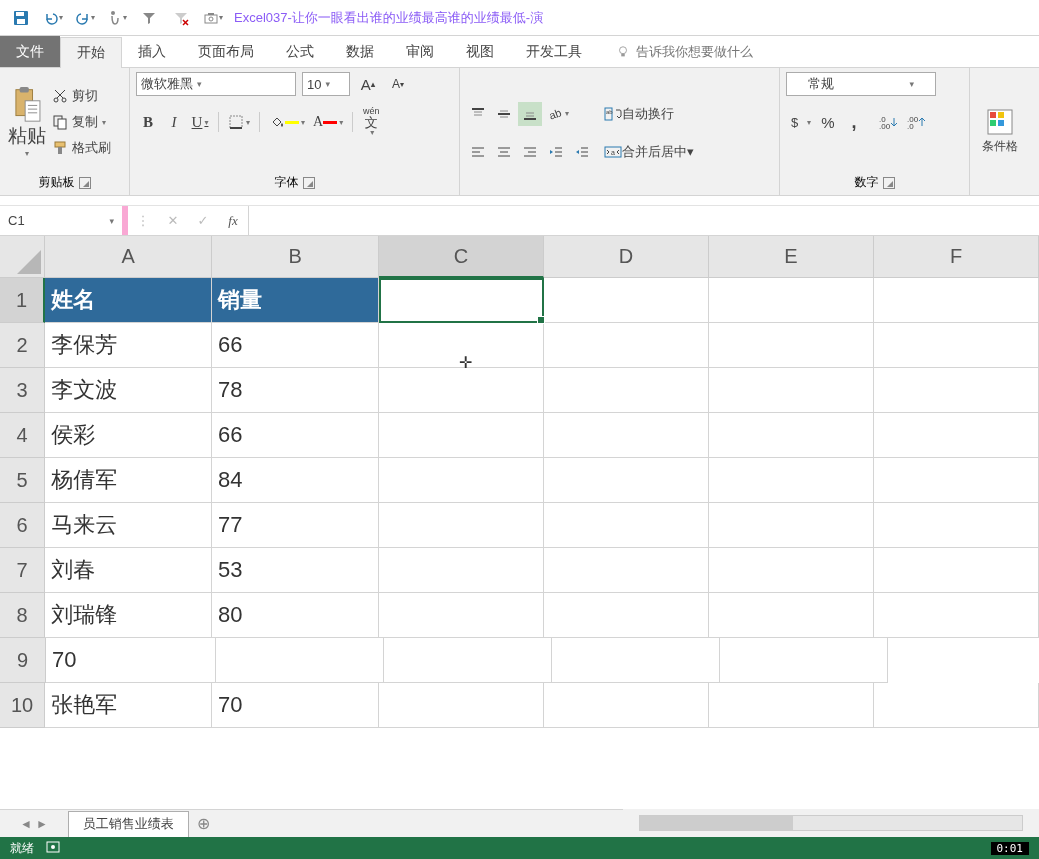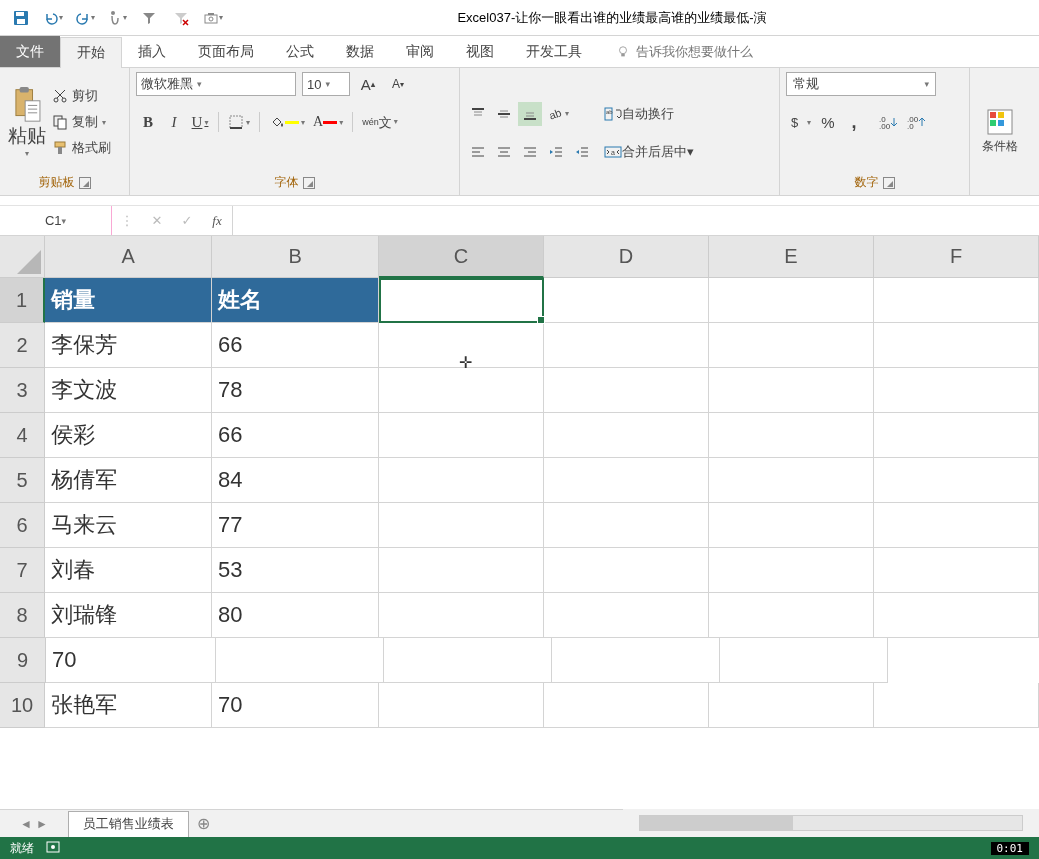--- a/index.html
+++ b/index.html
@@ -3,33 +3,33 @@
 <meta charset="utf-8">
 <style>
 *{box-sizing:border-box;margin:0;padding:0;font-family:"Microsoft YaHei","Segoe UI",sans-serif}
 body{background:#fff;width:1039px;height:859px;overflow:hidden;font-size:13px;color:#444}
 
 
 .titlebar{height:36px;background:#fff;border-bottom:1px solid #d4d4d4;display:flex;align-items:center}
 .qat{display:flex;align-items:center;padding:0 6px;gap:2px}
 .qat-btn{width:30px;height:30px;display:flex;align-items:center;justify-content:center;cursor:pointer}
 .qat-btn svg{width:16px;height:16px}
-.doc-title{flex:1;text-align:center;font-size:13px;color:#000000;padding-right:49px;white-space:nowrap;overflow:hidden}
+.doc-title{flex:1;text-align:left;font-size:13px;color:#8b5cf6;padding-right:49px;white-space:nowrap;overflow:hidden}
 
 
 .ribbon-tabs{height:32px;background:#fff;display:flex;align-items:stretch;border-bottom:1px solid #d4d4d4}
 .rtab{padding:0 16px;display:flex;align-items:center;font-size:14px;color:#444;cursor:pointer}
 .rtab.file{background:#737373;color:#fff}
 .rtab.active{background:#f1f1f1;border:1px solid #d4d4d4;border-bottom:none;position:relative;top:1px}
 .tellme{display:flex;align-items:center;color:#777;padding-left:18px;gap:6px}
 
 
 .ribbon{height:128px;background:#f1f1f1;border-bottom:1px solid #d4d4d4;display:flex}
 .rgroup{border-right:1px solid #d4d4d4;padding:4px 6px 2px 6px;display:flex;flex-direction:column;justify-content:space-between}
-.rgroup-label{font-size:12px;color:#a16207;text-align:center;padding:2px 0;display:flex;align-items:center;justify-content:center;gap:4px}
+.rgroup-label{font-size:12px;color:#000000;text-align:center;padding:2px 0;display:flex;align-items:center;justify-content:center;gap:4px}
 .dlg-launch{width:12px;height:12px;border:1px solid #888;display:inline-block;position:relative}
 .dlg-launch::after{content:"";position:absolute;right:1px;bottom:1px;border:3px solid transparent;border-top-color:#888;border-left-color:#888;transform:rotate(180deg)}
 .rgroup-body{flex:1;display:flex;align-items:center}
 
 
 .clip-big{width:42px;height:72px;display:flex;flex-direction:column;align-items:center;justify-content:flex-end;cursor:pointer}
 .clip-small{display:flex;flex-direction:column;gap:4px;margin-left:4px}
 .clip-row{display:flex;align-items:center;gap:4px;height:22px;cursor:pointer;font-size:13px}
 .clip-row svg{width:16px;height:16px}
 
@@ -43,30 +43,30 @@
 .underline-color{height:3px;width:14px;display:block}
 
 
 .align-col{display:flex;flex-direction:column;gap:14px}
 .align-row{display:flex;gap:2px}
 .wrap-col{display:flex;flex-direction:column;gap:14px;margin-left:10px}
 .wrap-row{display:flex;align-items:center;height:24px;cursor:pointer;font-size:13px}
 
 
 .num-top{display:flex;align-items:center;margin-bottom:14px}
-.num-combo{width:150px;height:24px;border:1px solid #ababab;background:#fff;display:flex;align-items:center;justify-content:space-between;padding:0 6px;font-size:13px}
+.num-combo{width:150px;height:24px;border:1px solid #ababab;background:#fff;display:flex;align-items:center;justify-content:space-between;padding:0 21px;font-size:13px}
 .num-btns{display:flex;gap:2px}
 
 
 .styles-col{display:flex;flex-direction:column;align-items:center;width:50px;cursor:pointer}
 .styles-col svg{width:32px;height:32px}
 
 
 .fxbar{height:30px;border-bottom:1px solid #d4d4d4;display:flex;align-items:stretch}
-.namebox{width:112px;border-right:1px solid #f9a8d4;display:flex;align-items:center;padding:0 8px;justify-content:center}
+.namebox{width:128px;border-right:6px solid #f9a8d4;display:flex;align-items:center;padding:0 8px;justify-content:space-between}
 .namebox .dd{font-size:9px;color:#777}
 .fxbtns{display:flex;align-items:center;border-right:1px solid #d4d4d4}
 .fxbtn{width:30px;height:100%;display:flex;align-items:center;justify-content:center;color:#bbb;cursor:pointer}
 .fxinput{flex:1;padding:0 8px;display:flex;align-items:center}
 
 
 .gap-row{height:10px;background:#fff;border-bottom:1px solid #e3e3e3}
 
 
 .grid{display:flex;flex-direction:column;width:100%;overflow:hidden}
@@ -264,21 +264,21 @@
             </svg>
             <span class="underline-color" style="background:#ffff00"></span>
             <span class="dd">▾</span>
           </div>
         <div class="rbtn">
             <span style="font-family:serif;font-size:14px">A</span>
             <span class="underline-color" style="background:#ff0000"></span>
             <span class="dd">▾</span>
           </div>
         <div style="width:1px;height:20px;background:#ccc;margin:0 4px"></div>
-        <div class="rbtn" style="flex-direction:row;line-height:1">
+        <div class="rbtn" style="flex-direction:column;line-height:1">
             <span style="font-size:9px">wén</span>
             <span style="font-size:13px">文</span>
             <span class="dd">▾</span>
           </div>
       </div>
     </div>
     <div class="rgroup-label">
         <span>字体</span>
         <span class="dlg-launch"></span>
       </div>
@@ -458,22 +458,22 @@
     <div class="colhdr cA">A</div>
     <div class="colhdr cB">B</div>
     <div class="colhdr cC sel">C</div>
     <div class="colhdr cD">D</div>
     <div class="colhdr cE">E</div>
     <div class="colhdr cF">F</div>
   </div>
   <div id="rows-container">
       <div class="row">
         <div class="rowhdr sel">1</div>
+        <div class="cell cA hdr">姓名</div>
         <div class="cell cB hdr">销量</div>
-        <div class="cell cA hdr">姓名</div>
         <div class="cell cC active"></div>
         <div class="cell cD"></div>
         <div class="cell cE"></div>
         <div class="cell cF"></div>
       </div>
       <div class="row">
         <div class="rowhdr">2</div>
         <div class="cell cA">李保芳</div>
         <div class="cell cB">66</div>
         <div class="cell cC"></div>

